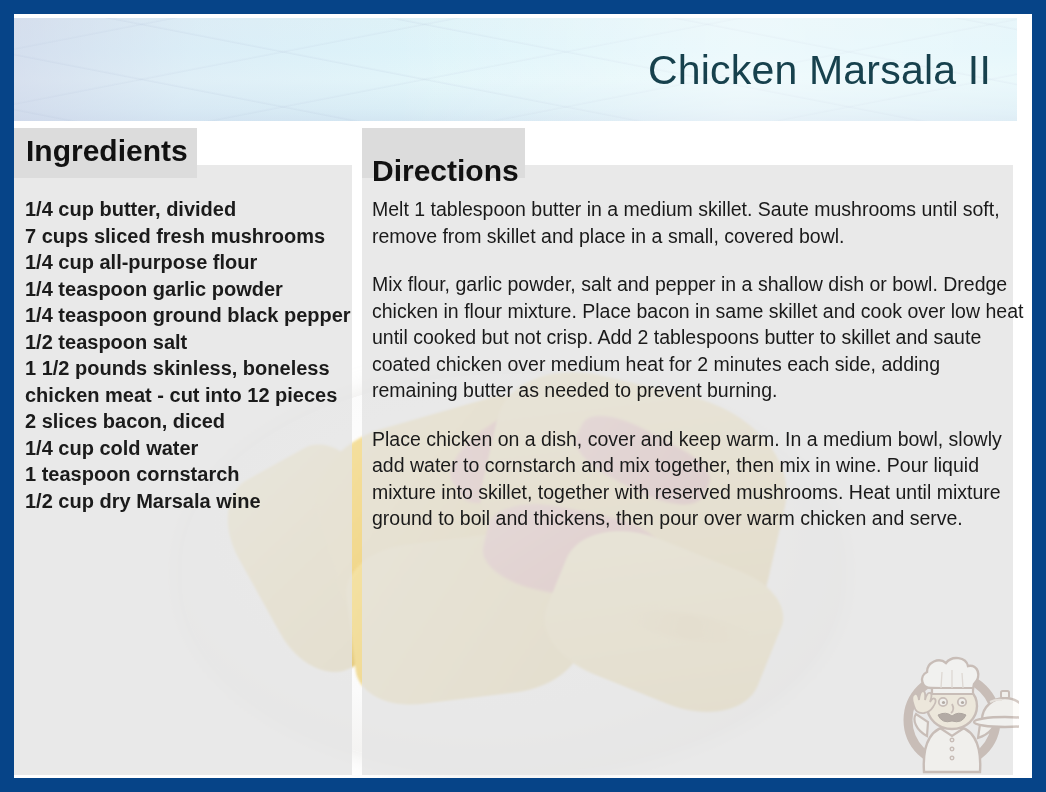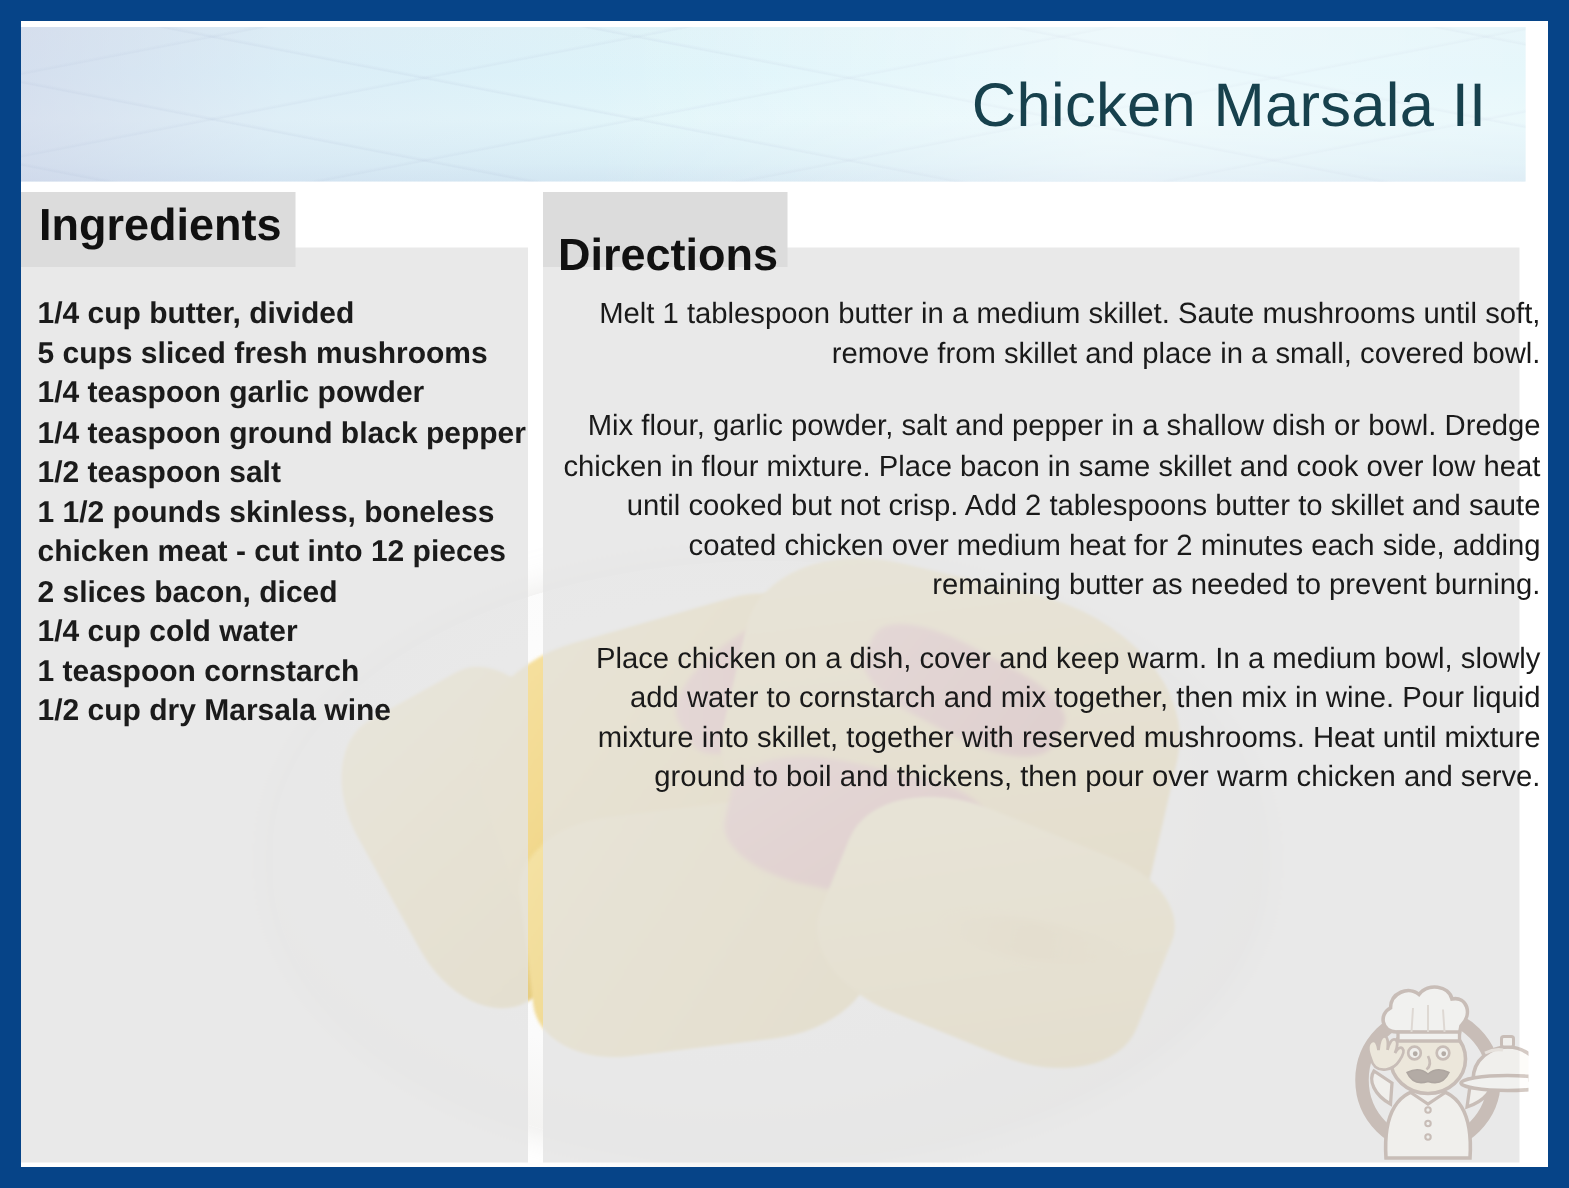--- a/index.html
+++ b/index.html
@@ -219,21 +219,20 @@
     position: absolute;
     left: 358px;
     top: 182px;
     width: 655px;
     font-size: 19.5px;
     line-height: 26.5px;
     color: #1a1a1a;
   }
   #directions-body p {
     margin: 0 0 22px 0;
-    text-align: right;
   }
 
   
   #chef-logo {
     position: absolute;
     left: 880px;
     top: 630px;
     width: 125px;
     height: 130px;
     opacity: 0.42;
@@ -266,21 +265,22 @@
       <div class="chk c4"></div>
       <div class="sauce"></div>
     </div>
 
     <div class="body-panel" id="ingredients-panel"></div>
     <div class="heading-box" id="ingredients-heading-box"></div>
     <div class="heading-text" id="ingredients-heading-text">Ingredients</div>
 
     <div id="ingredients-list">
       <div class="ing-item">1/4 cup butter, divided</div>
-      <div class="ing-item">5 cups sliced fresh mushrooms</div>
+      <div class="ing-item">7 cups sliced fresh mushrooms</div>
+      <div class="ing-item">1/4 cup all-purpose flour</div>
       <div class="ing-item">1/4 teaspoon garlic powder</div>
       <div class="ing-item">1/4 teaspoon ground black pepper</div>
       <div class="ing-item">1/2 teaspoon salt</div>
       <div class="ing-item">1 1/2 pounds skinless, boneless chicken meat - cut into 12 pieces</div>
       <div class="ing-item">2 slices bacon, diced</div>
       <div class="ing-item">1/4 cup cold water</div>
       <div class="ing-item">1 teaspoon cornstarch</div>
       <div class="ing-item">1/2 cup dry Marsala wine</div>
     </div>
 

